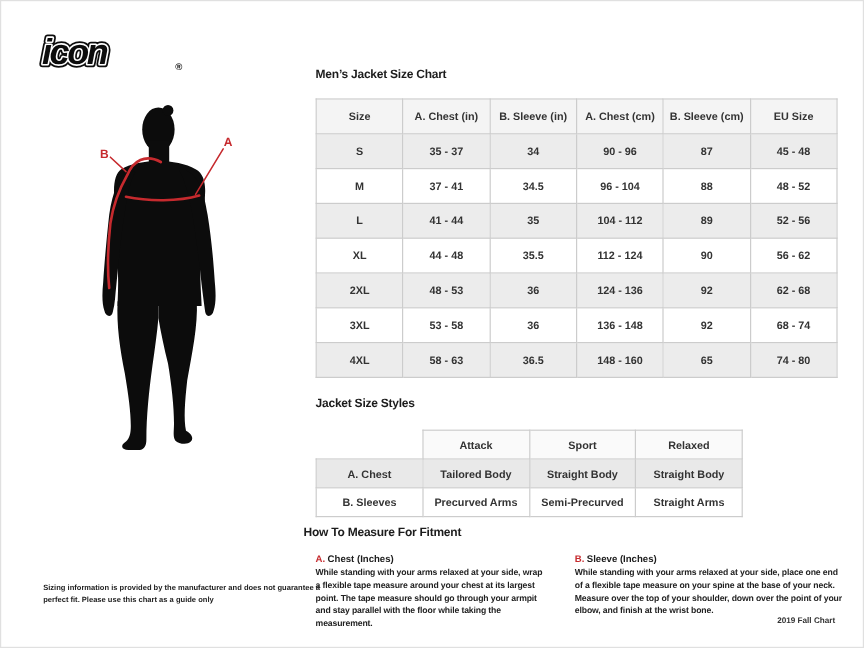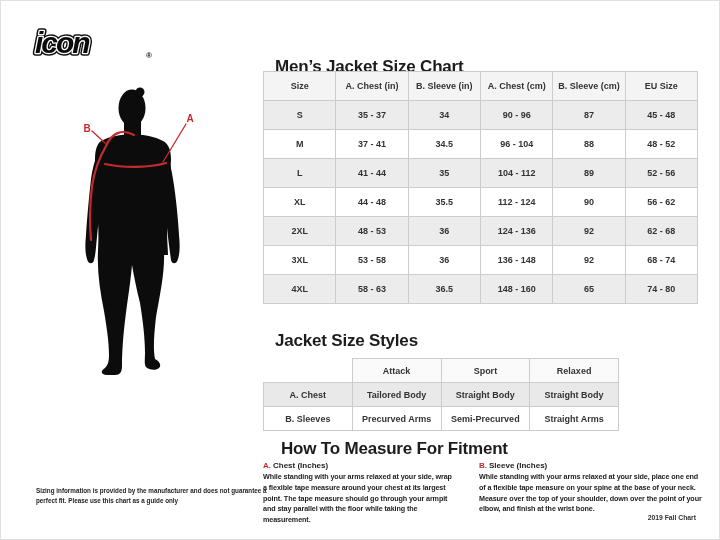--- a/index.html
+++ b/index.html
@@ -7,31 +7,31 @@
   .page { position:relative; width:720px; height:540px; background:#fff;
           border:1px solid #e0e0e0; box-sizing:border-box; overflow:hidden; }
 
   
   .logo { position:absolute; left:30px; top:22px; }
 
   
   .figure { position:absolute; left:48px; top:78px; }
 
   
-  .sec-title { position:absolute; font-size:17px; font-weight:bold; color:#1c1c1c;
-               letter-spacing:-0.2px; white-space:nowrap;margin-left:12px; }
+  .sec-title { position:absolute; font-size:10px; font-weight:bold; color:#1c1c1c;
+               letter-spacing:-0.2px; white-space:nowrap; }
   #main-title   { left:262px; top:56px; }
   #styles-title { left:262px; top:330px; }
-  #measure-title{ left:268px; top:438px; }
+  #measure-title{ left:252px; top:438px; }
 
   
   .tbl { border-collapse:collapse; table-layout:fixed; }
   .tbl th, .tbl td { border:1px solid #ccc; font-size:9px; font-weight:bold;
                      color:#333; text-align:center; padding:0; overflow:hidden; }
-  #size-table { position:absolute; left:262px; top:70px; width:435px; }
+  #size-table { position:absolute; left:262px; top:81px; width:435px; }
   #size-table th, #size-table td { height:28px; }
   #size-table thead th { background:#f4f4f4; }
   #size-table tbody tr:nth-child(odd) td { background:#ececec; }
 
   
   #styles-table { position:absolute; left:262px; top:357px; width:356px; }
   #styles-table th, #styles-table td { height:23px; }
   #styles-table thead th { background:#fafafa; }
   #styles-table thead th.blank { border:none; background:transparent; }
   #styles-table tbody tr:first-child td { background:#e9e9e9; }

